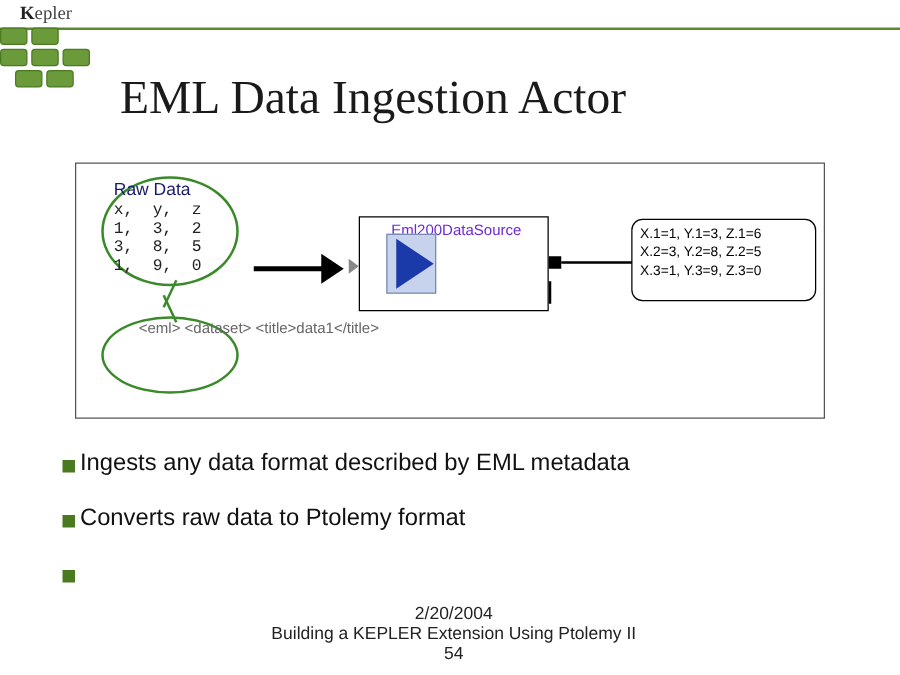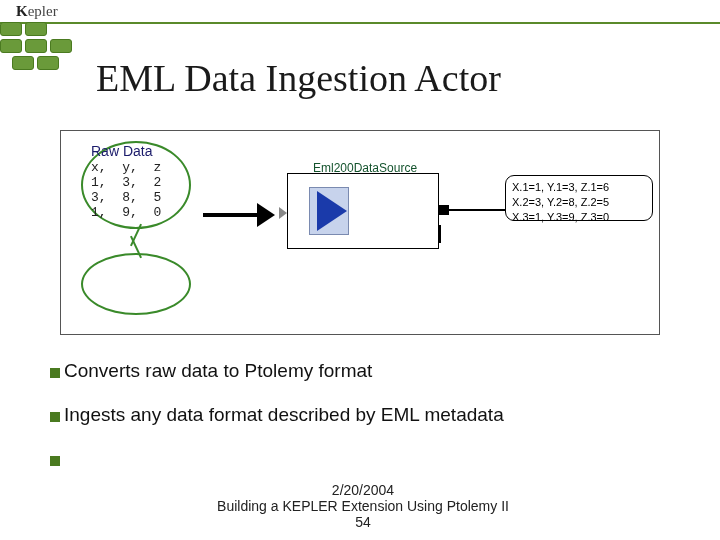--- a/index.html
+++ b/index.html
@@ -22,28 +22,28 @@
   .join::before, .join::after { content: ""; position: absolute; width: 2px; height: 24px; background: #3a8a2a; left: 14px; }
   .join::before { transform: rotate(25deg); top: -2px; }
   .join::after { transform: rotate(-25deg); top: 10px; }
   .metadata { position: absolute; left: 50px; top: 120px; }
   .metadata .caption { font-family: Arial, sans-serif; font-size: 14px; color: #1a1a6a; margin-left: 32px; }
   .metadata .xml { font-family: Arial, sans-serif; font-size: 12px; color: #666; line-height: 1.25; margin-top: 4px; }
   .arrow-big { position: absolute; left: 142px; top: 68px; }
   .arrow-big .shaft { width: 56px; height: 4px; background: #000; position: absolute; top: 14px; }
   .arrow-big .head { position: absolute; left: 54px; top: 4px; width: 0; height: 0; border-left: 18px solid #000; border-top: 12px solid transparent; border-bottom: 12px solid transparent; }
   .actor-box { position: absolute; left: 226px; top: 42px; width: 152px; height: 76px; border: 1px solid #000; background: #fff; }
-  .actor-label { position: absolute; left: 252px; top: 30px; font-family: Arial, sans-serif; font-size: 12px; color: #14532d; }
+  .actor-label { position: absolute; left: 252px; top: 46px; font-family: Arial, sans-serif; font-size: 12px; color: #6d28d9; }
   .actor-port-in { position: absolute; left: 218px; top: 76px; width: 0; height: 0; border-left: 8px solid #888; border-top: 6px solid transparent; border-bottom: 6px solid transparent; }
   .actor-tri { position: absolute; left: 256px; top: 60px; width: 0; height: 0; border-left: 30px solid #1a3aaa; border-top: 20px solid transparent; border-bottom: 20px solid transparent; }
   .actor-tri-back { position: absolute; left: 248px; top: 56px; width: 40px; height: 48px; background: #c7d3ec; border: 1px solid #7a8ab0; }
   .actor-port-out { position: absolute; left: 378px; top: 74px; width: 10px; height: 10px; background: #000; }
   .wire { position: absolute; left: 388px; top: 78px; width: 60px; height: 2px; background: #000; }
   .wire2 { position: absolute; left: 378px; top: 94px; width: 2px; height: 18px; background: #000; }
-  .output-box { position: absolute; left: 444px; top: 44px; width: 148px; height: 46px; border: 1px solid #000; border-radius: 9px; background: #fff; }
+  .output-box { position: absolute; left: 444px; top: 44px; width: 148px; height: 66px; border: 1px solid #000; border-radius: 9px; background: #fff; }
   .output-box .txt { font-family: Arial, sans-serif; font-size: 11px; color: #000; padding: 4px 6px; line-height: 1.35; white-space: pre; }
   .bullets { position: absolute; left: 50px; top: 360px; width: 620px; }
   .bullet { display: flex; align-items: flex-start; gap: 0; margin-bottom: 22px; }
   .sq { width: 10px; height: 10px; background: #4a7a20; margin-top: 8px; margin-right: 4px; flex-shrink: 0; }
   .btxt { font-family: Verdana, Arial, sans-serif; font-size: 19px; color: #111; }
   .footer { position: absolute; left: 18px; bottom: 10px; width: 690px; display: flex; justify-content: space-between; align-items: center; flex-direction: column; }
   .fdate, .fpage { font-family: Arial, sans-serif; font-size: 14px; color: #222; }
   .ftitle { font-family: Arial, sans-serif; font-size: 14px; color: #222; }
 </style>
 </head>
@@ -76,20 +76,23 @@
   <div class="rawdata">
     <div class="caption">Raw Data</div>
     <div class="tbl">x,  y,  z
 1,  3,  2
 3,  8,  5
 1,  9,  0</div>
   </div>
   <div class="join"></div>
   <div class="ellipse-bot"></div>
   <div class="metadata">
+    <div class="xml">&lt;eml&gt;
+   &lt;dataset&gt;
+      &lt;title&gt;data1&lt;/title&gt;</div>
   </div>
 
   <div class="arrow-big">
     <div class="shaft"></div>
       <div class="head"></div>
   </div>
 
   <div class="actor-port-in"></div>
   <div class="actor-box"></div>
   <div class="actor-label">Eml200DataSource</div>
@@ -102,25 +105,25 @@
   <div class="output-box">
     <div class="txt">X.1=1, Y.1=3, Z.1=6
 X.2=3, Y.2=8, Z.2=5
 X.3=1, Y.3=9, Z.3=0</div>
   </div>
 </div>
 
 <div class="bullets">
   <div class="bullet">
     <div class="sq"></div>
-    <div class="btxt">Converts raw data to Ptolemy format</div>
+    <div class="btxt">Ingests any data format described by EML metadata</div>
   </div>
   <div class="bullet">
     <div class="sq"></div>
-    <div class="btxt">Ingests any data format described by EML metadata</div>
+    <div class="btxt">Converts raw data to Ptolemy format</div>
   </div>
   <div class="bullet">
     <div class="sq"></div>
   </div>
 </div>
 
 <div class="footer">
   <span class="fdate">2/20/2004</span>
   <span class="ftitle">Building a KEPLER Extension Using Ptolemy II</span>
   <span class="fpage">54</span>

